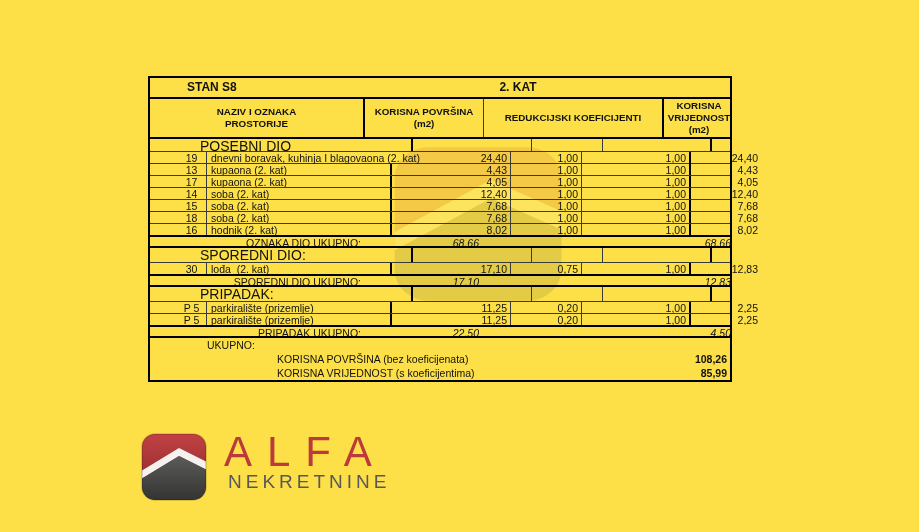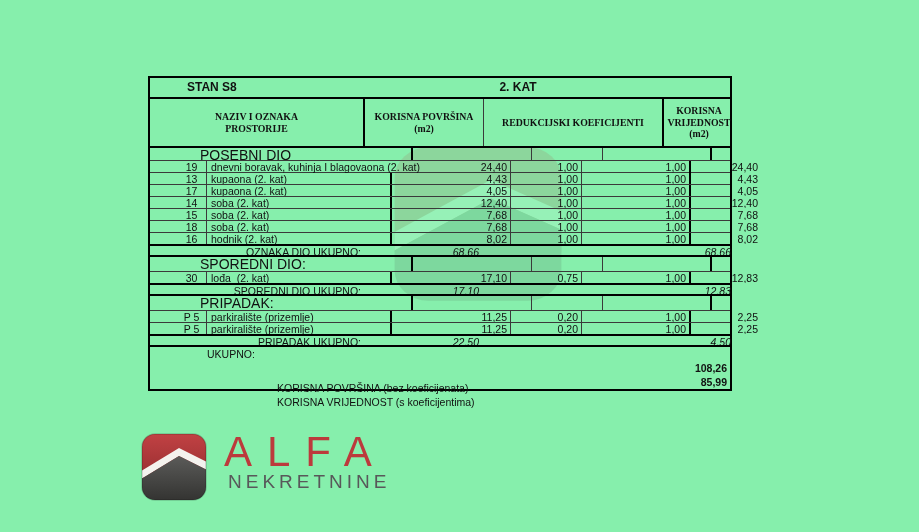--- a/index.html
+++ b/index.html
@@ -1,39 +1,39 @@
 <!DOCTYPE html>
 <html><head>
 <meta charset="utf-8">
 <style>
   * { margin:0; padding:0; box-sizing:border-box; }
   html,body { width:919px; height:532px; background:#ffffff; overflow:hidden;
               font-family:"Liberation Sans", sans-serif; color:#111; }
-  .stage { position:relative; width:919px; height:532px; background:#86efac; }
+  .stage { position:relative; width:919px; height:532px; background:#fde047; }
 
   
   .watermark { position:absolute; left:392px; top:145px; width:172px; height:158px;
                opacity:0.13; z-index:0; }
 
   
   .tbl { position:absolute; left:148px; top:76px; width:584px;
          border:2px solid #000; z-index:1; background:transparent; }
   .row { display:grid; }
   .c { overflow:hidden; }
   .vr  { border-right:1px solid #3a3a3a; }
   .vrb { border-right:2px solid #000; }
   .bt1 { border-top:1px solid #3a3a3a; }
   .bt2 { border-top:2px solid #000; }
 
   .r-title { position:relative; display:block; height:19px; line-height:19px;
              font-size:12px; font-weight:bold; }
   .t-left  { position:absolute; left:37px; top:0; }
   .t-right { position:absolute; left:368px; top:0; transform:translateX(-50%); }
 
-  .r-head { grid-template-columns:215px 119px 180px 70px; height:49px;font-family:Liberation Serif, serif; }
+  .r-head { grid-template-columns:215px 119px 180px 70px; height:40px; }
   .r-head .c { display:flex; align-items:center; justify-content:center;
                text-align:center; font-weight:bold; font-size:9.8px;
                line-height:1.2; white-space:pre-line; }
 
   .r-label { grid-template-columns:215px 119px 71px 109px 70px;
              height:14px; line-height:14px; font-size:14px;padding-left:48px; }
   .r-label .lab { padding-left:2px; white-space:pre; }
 
   .r-data { grid-template-columns:30px 185px 119px 71px 109px 70px;
             height:12px; line-height:12px; font-size:10.5px;padding-left:27px; }
@@ -44,21 +44,21 @@
 
   .r-total { grid-template-columns:215px 119px 180px 70px;
              height:13px; line-height:13px; font-size:10.5px;
              border-top:2px solid #000; border-bottom:2px solid #000; }
   .tot-lab { text-align:right; padding-right:4px; }
   .it { font-style:italic; }
   .tot-area { text-align:right; padding-right:5px; }
 
   .r-uk { display:block; height:14px; line-height:14px; font-size:10.5px; padding-left:57px; }
   .r-sum { display:flex; height:14px; line-height:14px; font-size:10.5px; }
-  .sum-label { margin-left:127px;margin-top:20px; }
+  .sum-label { margin-left:127px; }
   .sum-value { margin-left:auto; padding-right:3px; font-weight:bold; }
 
   
   .logo { position:absolute; left:141px; top:433px; z-index:1; }
   .brand { position:absolute; left:224px; top:431px; font-size:42px; line-height:42px;
            letter-spacing:15px; color:#bc3a3c; z-index:1; }
   .brand-sub { position:absolute; left:228px; top:471px; font-size:19px; line-height:22px;
                letter-spacing:4px; color:#58585a; z-index:1; }
 </style>
 </head>

